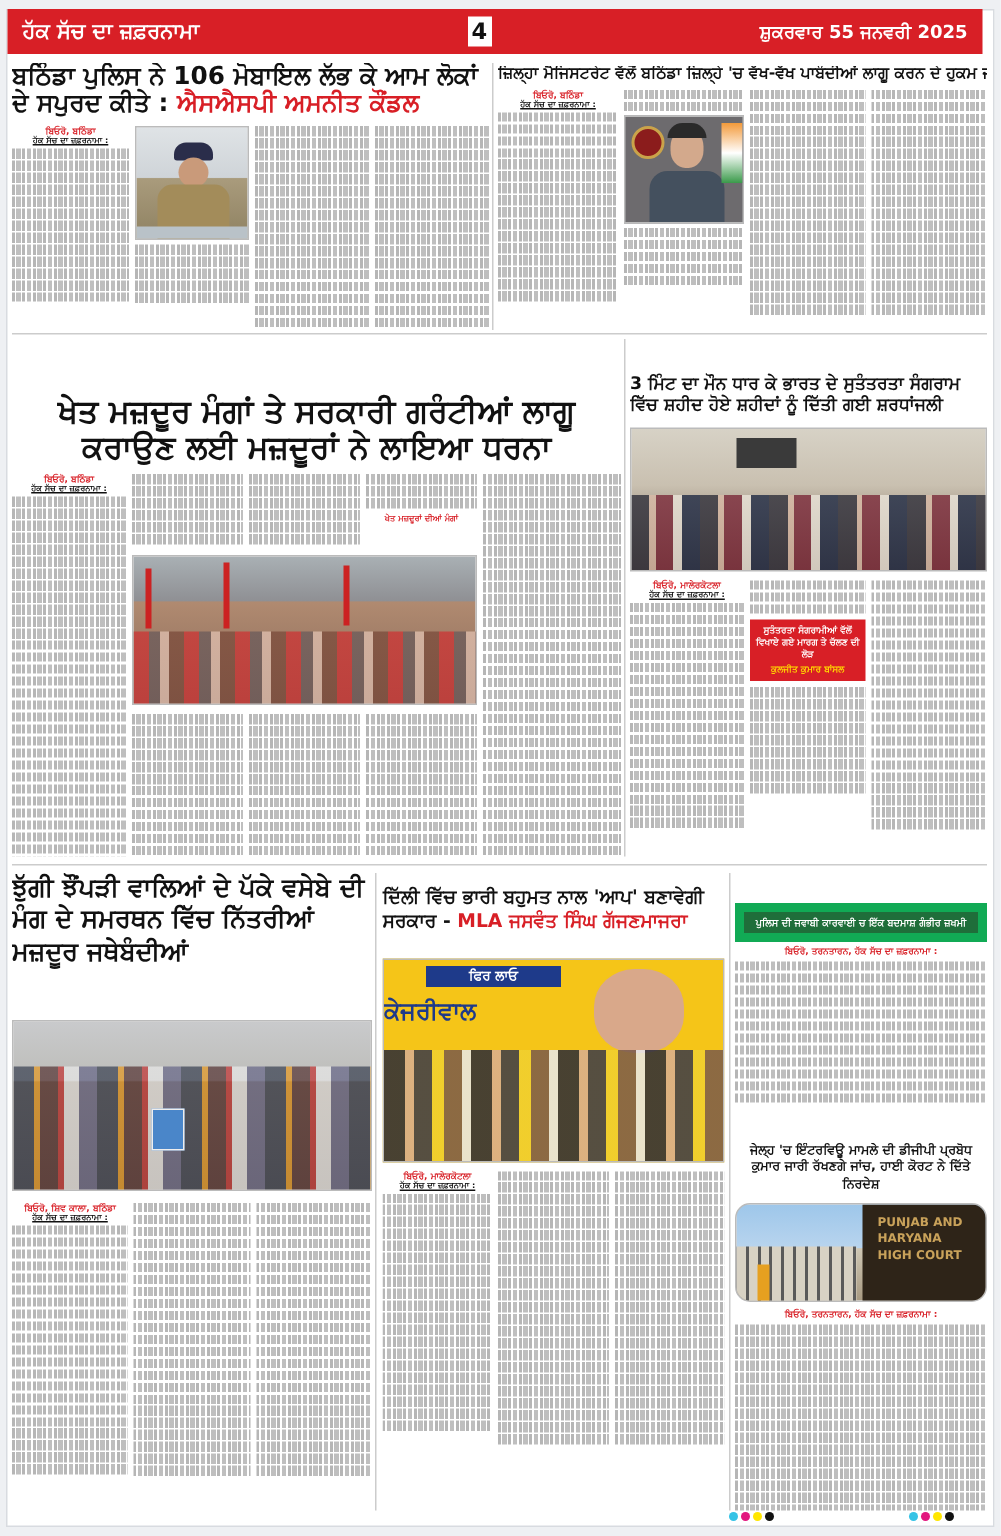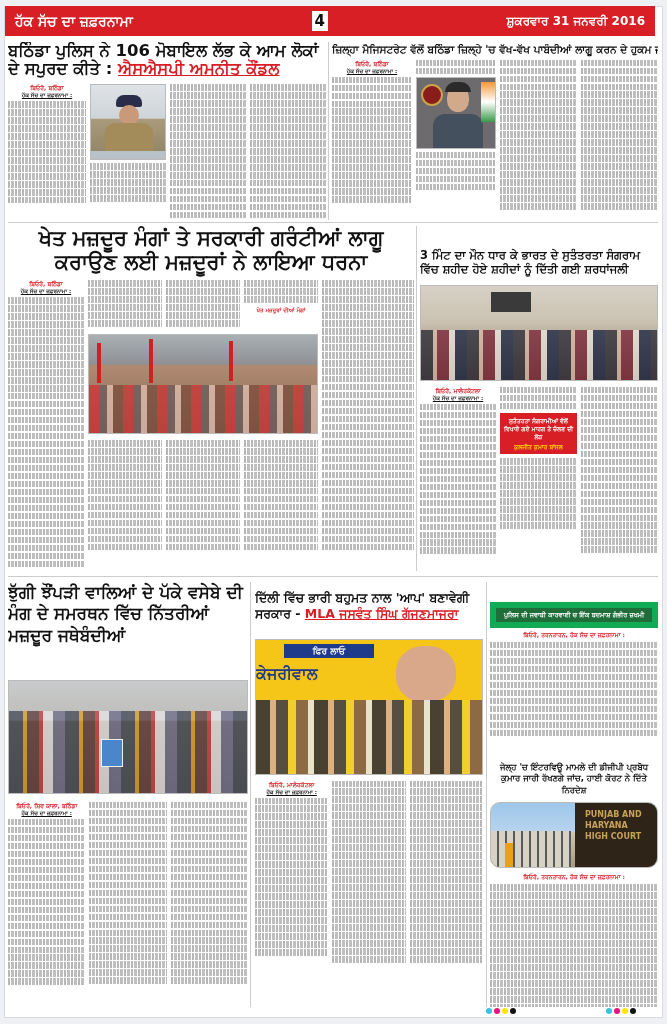--- a/index.html
+++ b/index.html
@@ -6,21 +6,21 @@
   html, body { width: 667px; height: 1024px; overflow: hidden; background: #eef0f3; }
   body { font-family: "DejaVu Sans", sans-serif; color: #222; position: relative; }
   .page { position: absolute; left: 4px; top: 6px; width: 659px; height: 1012px; background: #fff; border: 1px solid #d8dbe0; }
   .masthead { position: absolute; left: 5px; top: 6px; width: 650px; height: 30px; background: #d81f26; color: #fff; display: flex; align-items: center; justify-content: space-between; padding: 0 10px; }
   .mast-title { font-weight: bold; font-size: 14px; }
   .mast-page { background: #fff; color: #111; font-weight: bold; font-size: 15px; width: 16px; height: 20px; display: flex; align-items: center; justify-content: center; }
   .mast-date { font-weight: bold; font-size: 12px; }
 
   .story { position: absolute; overflow: hidden; }
   .hl { font-weight: bold; line-height: 1.1; color: #111; }
-  .hl .red { color: #d81f26; text-decoration: underline; }
+  .hl .red { color: #d81f26; }
   .dateline { color: #d81f26; font-size: 6px; font-weight: bold; text-align: center; }
   .byline { color: #111; font-size: 5.5px; font-weight: bold; text-align: center; text-decoration: underline; margin-bottom: 2px; }
   .txt { font-size: 4.6px; line-height: 6.4px; color: #555; text-align: justify; }
   .txt span { display: block; height: 6.4px; background: repeating-linear-gradient(90deg, #7a7a7a 0 2px, #fff 2px 3px, #8a8a8a 3px 6px, #fff 6px 7px); opacity: .55; margin-bottom: 1.6px; }
   .photo { background: #999; position: relative; overflow: hidden; border: 1px solid #bbb; }
   .vline { position: absolute; width: 1px; background: #d81f26; }
   .hline { position: absolute; height: 1px; background: #ccc; }
   .box-red { background: #d81f26; color: #fff; font-weight: bold; font-size: 6px; text-align: center; padding: 4px 3px; line-height: 1.3; }
   .box-red .yel { color: #ffd400; display: block; margin-top: 2px; }
   .green-bar { background: #1f6e3a; color: #fff; font-weight: bold; font-size: 8px; text-align: center; padding: 3px 2px; border: 6px solid #a3a3a3; border-color: #1a5; }
@@ -29,21 +29,21 @@
   .regmarks i { width: 6px; height: 6px; border-radius: 50%; display: block; }
 </style>
 </head>
 <body>
 
 <div class="page"></div>
 
 <div class="masthead" style="background: rgb(216, 31, 38);">
   <span class="mast-title">ਹੱਕ ਸੱਚ ਦਾ ਜ਼ਫ਼ਰਨਾਮਾ</span>
   <span class="mast-page">4</span>
-  <span class="mast-date">ਸ਼ੁਕਰਵਾਰ 31 ਜਨਵਰੀ 2016</span>
+  <span class="mast-date">ਸ਼ੁਕਰਵਾਰ 55 ਜਨਵਰੀ 2025</span>
 </div>
 
 <div class="story" style="left:8px;top:42px;width:318px;height:178px;">
   <div class="hl" style="font-size:16.5px;">
     <span>ਬਠਿੰਡਾ ਪੁਲਿਸ ਨੇ 106 ਮੋਬਾਇਲ ਲੱਭ ਕੇ ਆਮ ਲੋਕਾਂ ਦੇ ਸਪੁਰਦ ਕੀਤੇ :</span>
     <span class="red">ਐਸਐਸਪੀ ਅਮਨੀਤ ਕੌਂਡਲ</span>
   </div>
   <div style="display:flex;gap:4px;margin-top:6px;">
     <div style="width:78px;">
       <div class="dateline">ਬਿਓਰੋ, ਬਠਿੰਡਾ</div>
@@ -216,21 +216,21 @@
           <span></span>
           <span></span>
         </div>
       </div>
   </div>
 </div>
 
 <div class="hline" style="left:8px;top:222px;width:650px;"></div>
 
 <div class="story" style="left:8px;top:226px;width:406px;height:345px;">
-  <div class="hl" style="font-size:21px;text-align:center;line-height:1.15;">ਖੇਤ ਮਜ਼ਦੂਰ ਮੰਗਾਂ ਤੇ ਸਰਕਾਰੀ ਗਰੰਟੀਆਂ ਲਾਗੂ ਕਰਾਉਣ ਲਈ ਮਜ਼ਦੂਰਾਂ ਨੇ ਲਾਇਆ ਧਰਨਾ</div>
+  <div class="hl" style="font-size:21px;text-align:center;line-height:1.15;margin-top:36px;">ਖੇਤ ਮਜ਼ਦੂਰ ਮੰਗਾਂ ਤੇ ਸਰਕਾਰੀ ਗਰੰਟੀਆਂ ਲਾਗੂ ਕਰਾਉਣ ਲਈ ਮਜ਼ਦੂਰਾਂ ਨੇ ਲਾਇਆ ਧਰਨਾ</div>
   <div style="display:flex;gap:4px;margin-top:6px;">
     <div style="width:76px;">
       <div class="dateline">ਬਿਓਰੋ, ਬਠਿੰਡਾ</div>
       <div class="byline">ਹੱਕ ਸੱਚ ਦਾ ਜ਼ਫ਼ਰਨਾਮਾ :</div>
       <div class="txt">
           <span></span>
           <span></span>
           <span></span>
           <span></span>
           <span></span>

